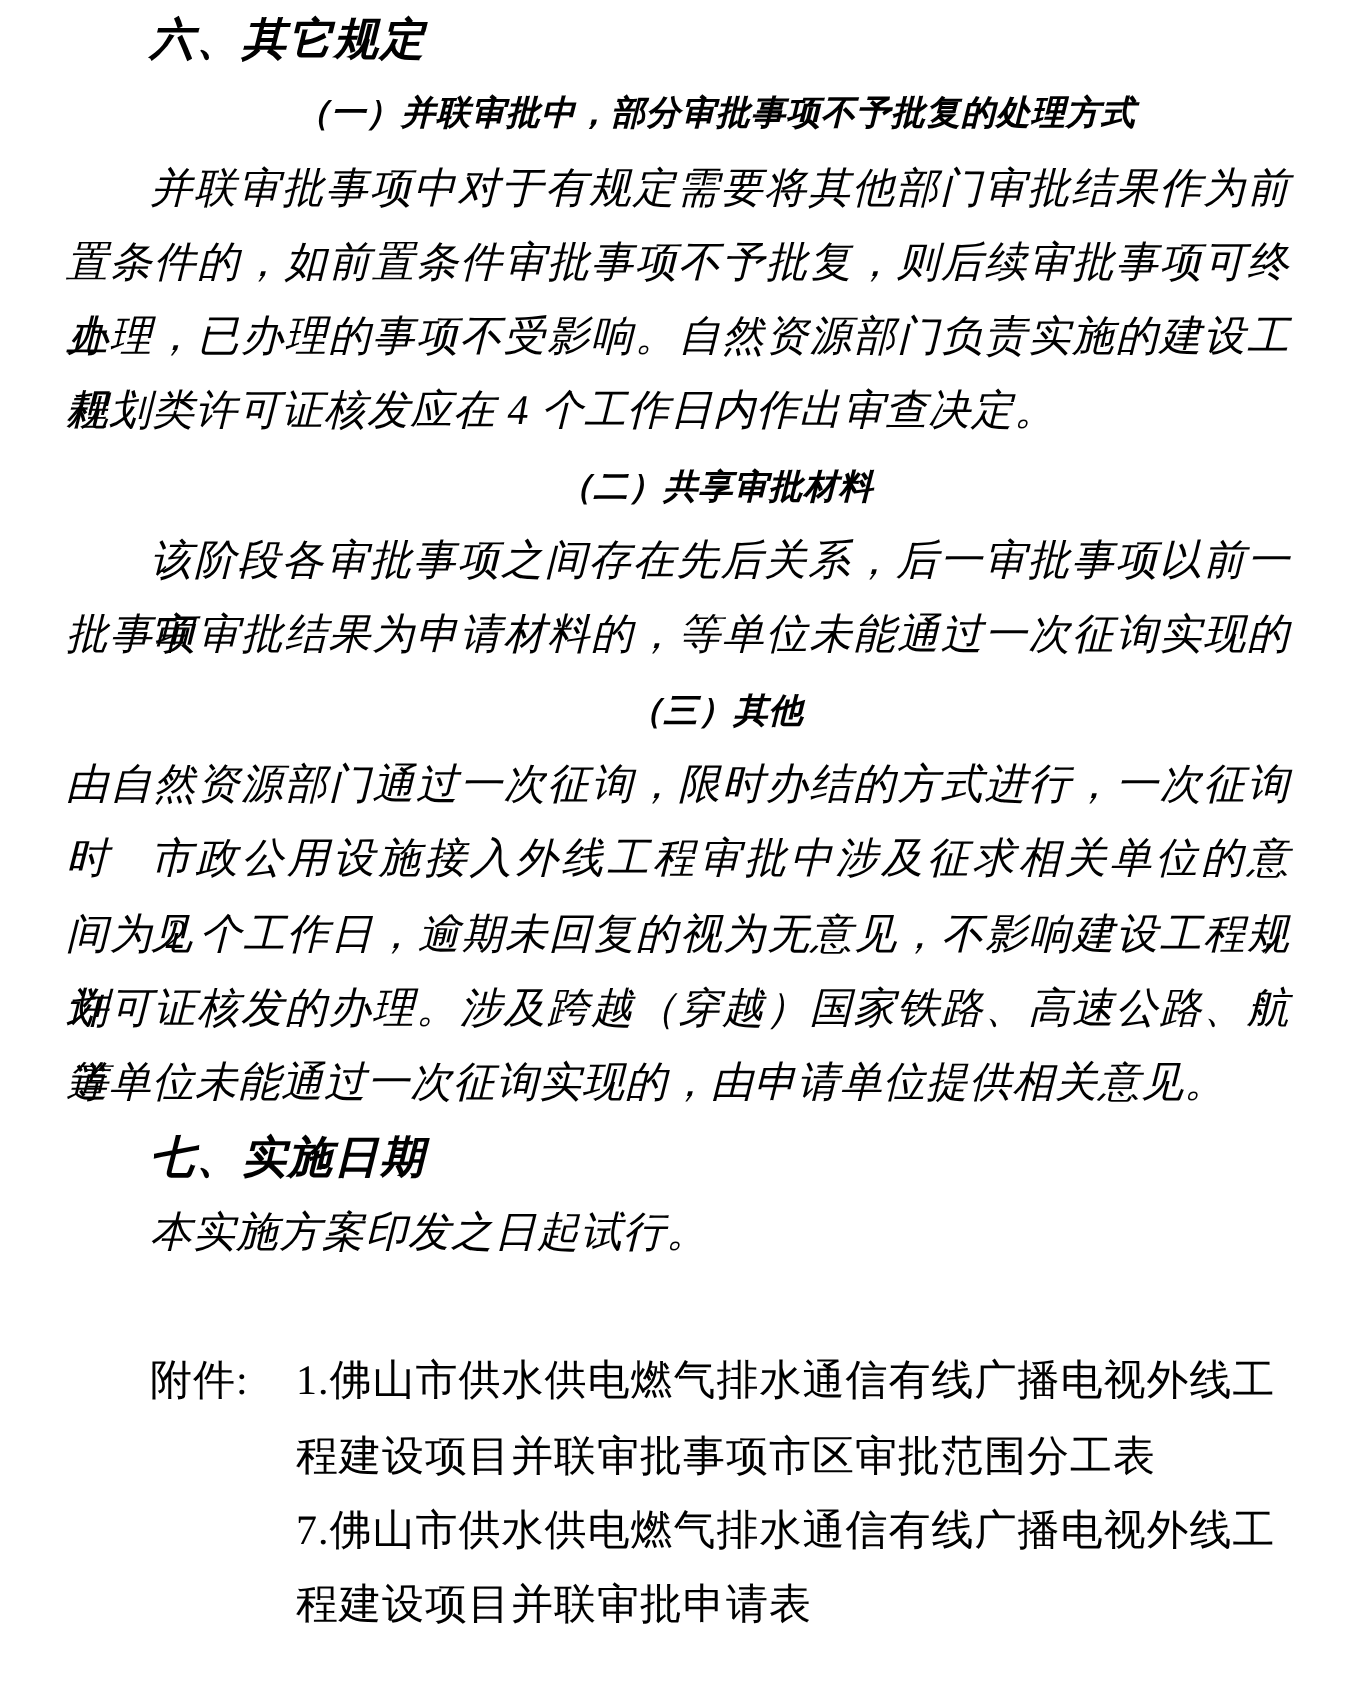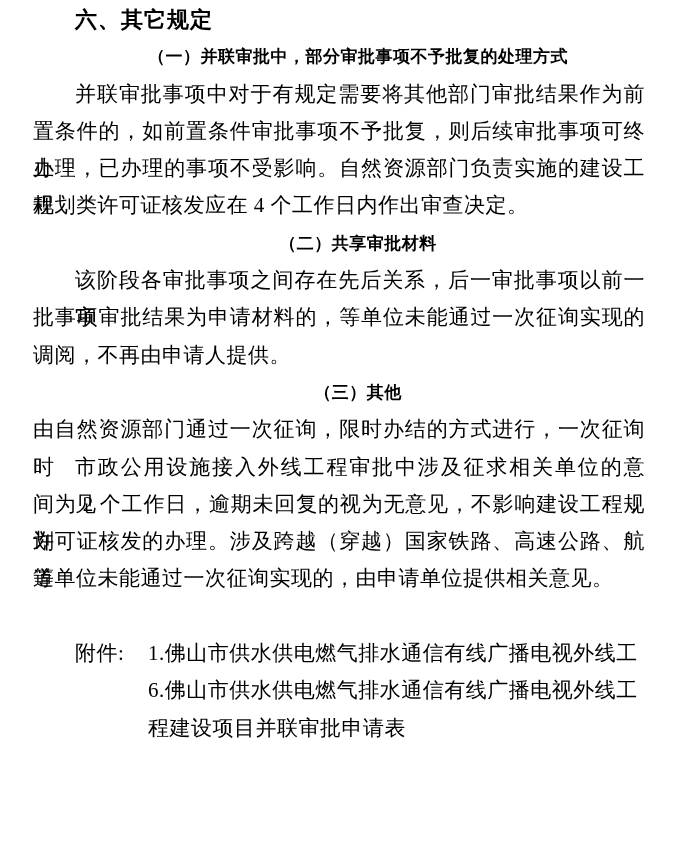--- a/index.html
+++ b/index.html
@@ -23,20 +23,21 @@
   }
   .line {
     box-sizing: border-box;
     padding-left: 33px;
     padding-right: 38px;
     line-height: 37.3px;
     height: 37.3px;
     font-size: 21px;
     letter-spacing: 0.5px;
     white-space: nowrap;
+    font-style: italic;
   }
   
   .h1 {
     font-family: "Liberation Sans", "DejaVu Sans", sans-serif;
     font-weight: 700;
     font-size: 22px;
     padding-left: 75px;
     letter-spacing: 1px;
   }
   
@@ -96,35 +97,37 @@
 
   <div class="line p1 fill">并联审批事项中对于有规定需要将其他部门审批结果作为前</div>
   <div class="line fill">置条件的，如前置条件审批事项不予批复，则后续审批事项可终止</div>
   <div class="line fill">办理，已办理的事项不受影响。自然资源部门负责实施的建设工程</div>
   <div class="line">规划类许可证核发应在 4 个工作日内作出审查决定。</div>
 
   <div class="line h2">（二）共享审批材料</div>
 
   <div class="line p1 fill">该阶段各审批事项之间存在先后关系，后一审批事项以前一审</div>
   <div class="line fill">批事项审批结果为申请材料的，等单位未能通过一次征询实现的</div>
-  <div class="line">调阅，不再由申请人提供。</div>
 
   <div class="line h2">（三）其他</div>
 
   <div class="line fill">由自然资源部门通过一次征询，限时办结的方式进行，一次征询时</div>
   <div class="line p1 fill">市政公用设施接入外线工程审批中涉及征求相关单位的意见，</div>
   <div class="line fill">间为 2 个工作日，逾期未回复的视为无意见，不影响建设工程规划</div>
   <div class="line fill">许可证核发的办理。涉及跨越（穿越）国家铁路、高速公路、航道</div>
   <div class="line">等单位未能通过一次征询实现的，由申请单位提供相关意见。</div>
 
+  <div class="line h1">七、实施日期</div>
+  <div class="line p1">本实施方案印发之日起试行。</div>
 
   <div class="blank"></div>
 
   <div class="attach">
     <div class="attach-label">附件:</div>
     <div class="attach-body">
       <div class="attach-line">1.佛山市供水供电燃气排水通信有线广播电视外线工</div>
-      <div class="attach-line">6.佛山市供水供电燃气排水通信有线广播电视外线工</div>
+      <div class="attach-line">程建设项目并联审批事项市区审批范围分工表</div>
+      <div class="attach-line">7.佛山市供水供电燃气排水通信有线广播电视外线工</div>
       <div class="attach-line">程建设项目并联审批申请表</div>
     </div>
   </div>
 
 </div>
 
 </body></html>

